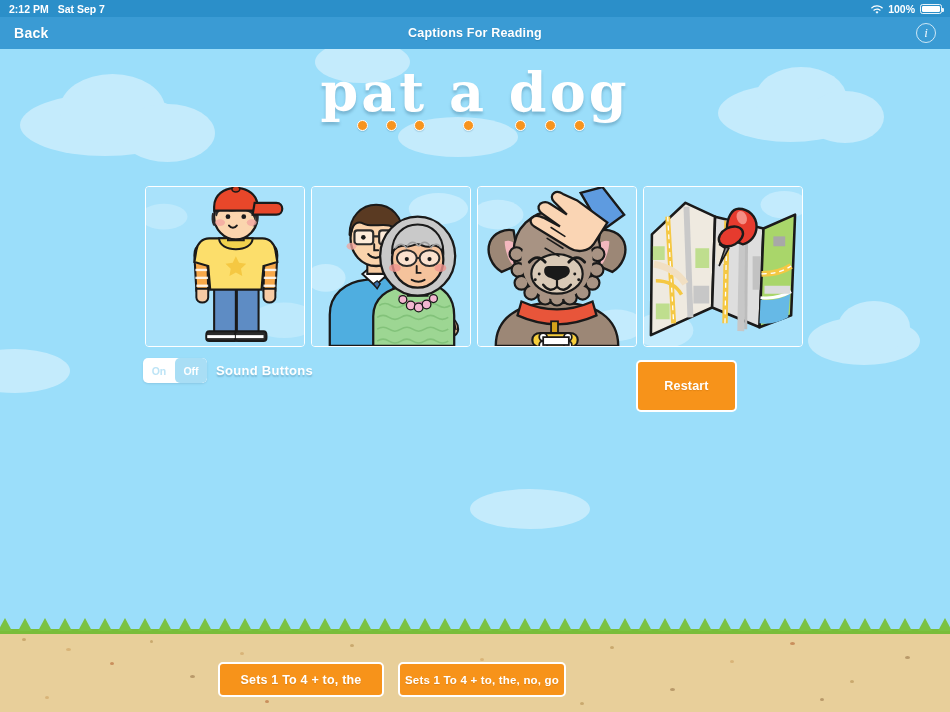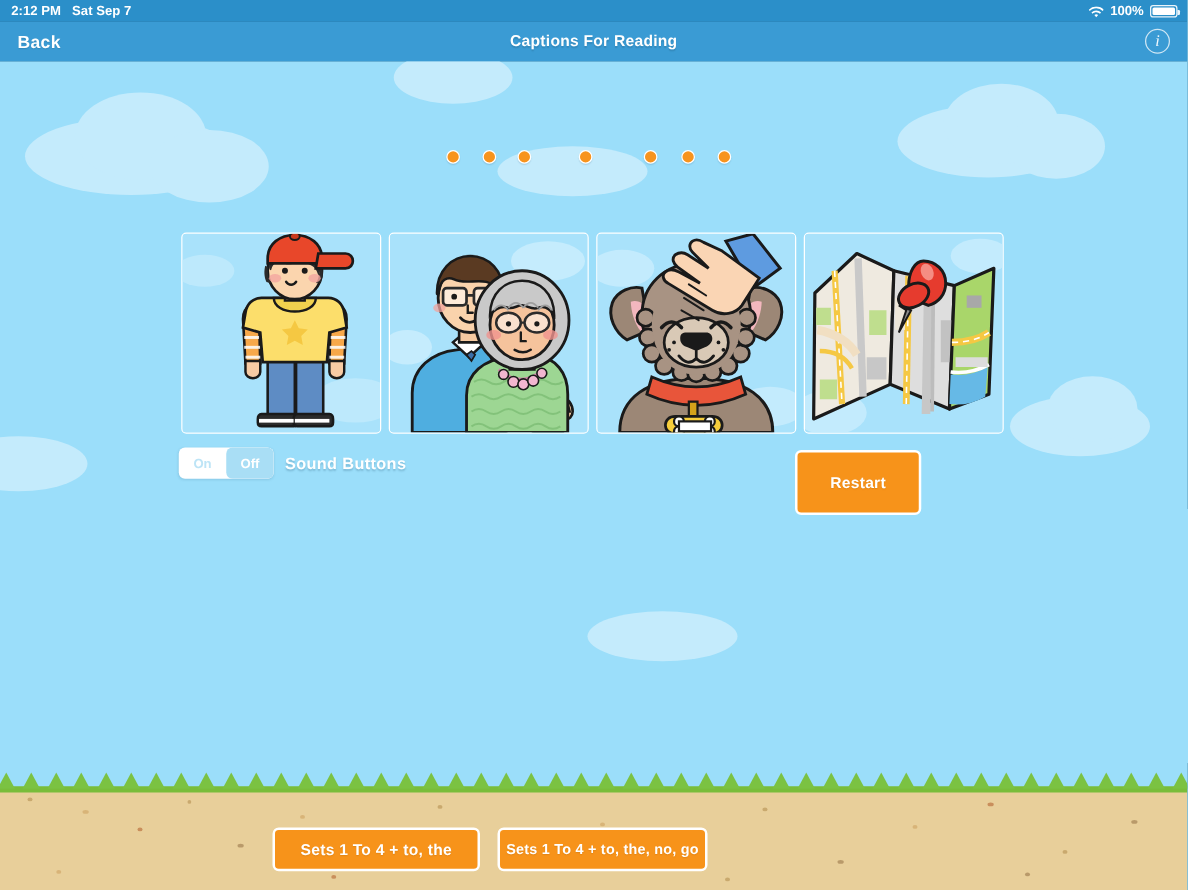--- a/index.html
+++ b/index.html
@@ -5,21 +5,21 @@
   * { box-sizing: border-box; margin: 0; padding: 0; }
   html, body {
     width: 950px; height: 712px;
     font-family: "Liberation Sans", sans-serif;
     overflow: hidden;
     background: #9BDEFA;
   }
   #app {
     position: relative;
     width: 950px; height: 712px;
-    background: #0c4a6e;
+    background: #c2410c;
     overflow: hidden;
   }
 
   
   .statusbar {
     position: absolute; top: 0; left: 0;
     width: 950px; height: 17px;
     background: #2B8FC9;
     color: #ffffff;
     font-size: 10.5px;
@@ -155,21 +155,21 @@
     cursor: pointer;
   }
   .card svg { display: block; width: 100%; height: 100%; }
 
   
   .toggle-row {
     position: absolute; left: 143px; top: 358px;
     display: flex; align-items: center; gap: 9px; z-index: 12;
   }
   .toggle {
-    width: 76px; height: 25px;
+    width: 64px; height: 25px;
     background: #ffffff;
     border-radius: 5px;
     display: flex;
     overflow: hidden;
     box-shadow: 0 1px 2px rgba(40,90,120,.15);
     cursor: pointer;
   }
   .toggle-seg {
     flex: 1; display: flex; align-items: center; justify-content: center;
     font-size: 10.5px; font-weight: bold;
@@ -335,20 +335,23 @@
         </span>
     </div>
   </div>
 
   <div class="navbar">
     <div class="nav-back">Back</div>
     <div class="nav-title">Captions For Reading</div>
     <div class="nav-info">i</div>
   </div>
 
+  <div class="word-wrap">
+    <span class="word">pat a dog</span>
+  </div>
 
   <div class="dots">
     <div class="dot" style="left:357px;"></div>
     <div class="dot" style="left:386px;"></div>
     <div class="dot" style="left:414px;"></div>
     <div class="dot" style="left:463px;"></div>
     <div class="dot" style="left:515px;"></div>
     <div class="dot" style="left:545px;"></div>
     <div class="dot" style="left:574px;"></div>
   </div>

